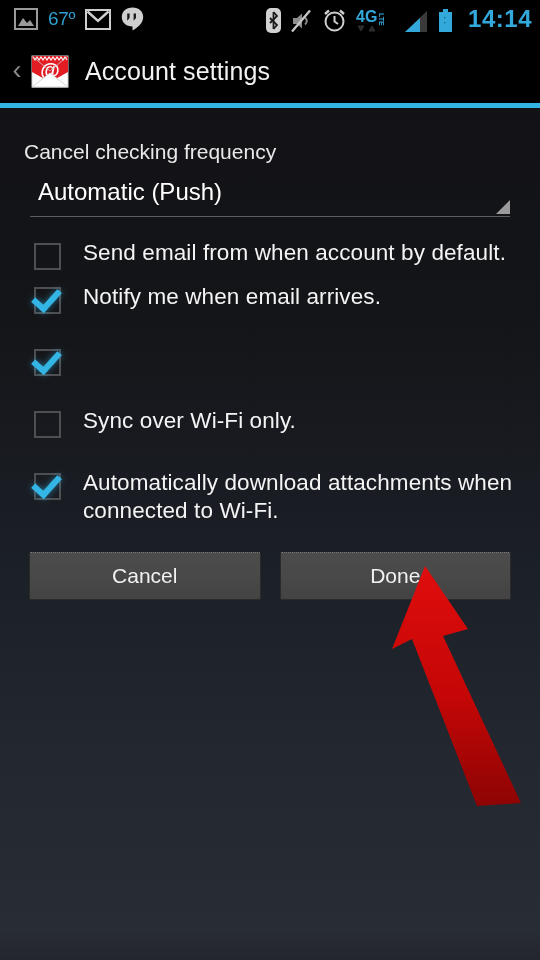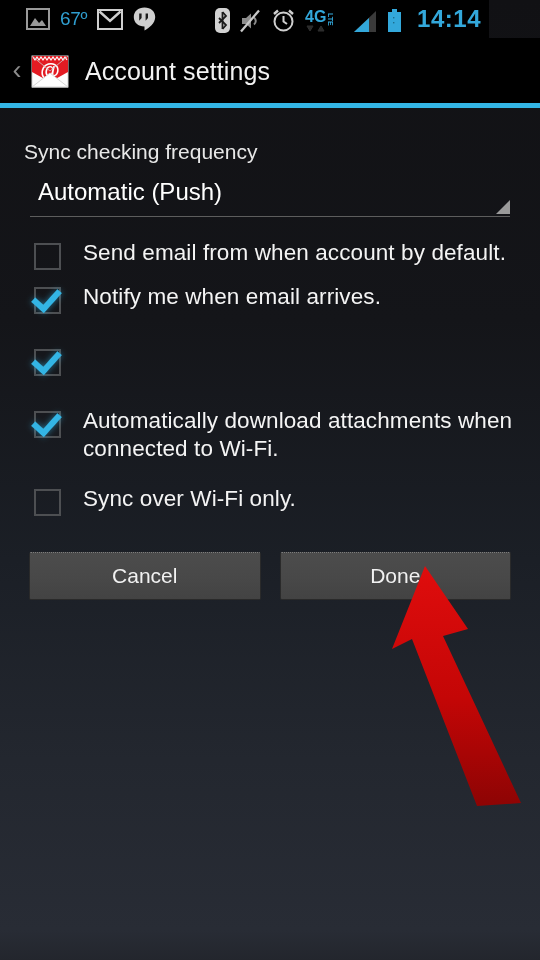--- a/index.html
+++ b/index.html
@@ -20,27 +20,27 @@
         #23272f 760px,
         #282c35 930px,
         #23262d 960px);
     -webkit-font-smoothing: antialiased;
   }
 
   
   #status-bar {
     position: absolute;
     top: 0; left: 0;
-    width: 489px;
+    width: 540px;
     height: 38px;
     background: #000;
     display: flex;
     align-items: center;
     box-sizing: border-box;
-    padding: 0 8px 0 26px;
+    padding: 0 8px 0 14px;
   }
   .sb-left { display: flex; align-items: center; gap: 10px; }
   .sb-right { display: flex; align-items: flex-end; gap: 9px; margin-left: auto; }
   .sb-temp {
     color: #2f9ed0;
     font-size: 19px;
     letter-spacing: -0.3px;
   }
   .sb-clock {
     color: #33a8db;
@@ -286,21 +286,21 @@
         <path d="M3 35 L21 21 L39 35 Z" fill="#ffffff" stroke="#d7d7d7"></path>
         <path d="M3 4 L21 19 L39 4" fill="none" stroke="#c9c9c9" stroke-width="0.8"></path>
       </svg>
     </div>
     <div id="title-text">Account settings</div>
   </div>
   <div id="accent-rule"></div>
 
   <div id="content">
 
-    <div id="freq-label">Sync checking frequency</div>
+    <div id="freq-label">Cancel checking frequency</div>
 
     <div id="spinner">
       <span id="spinner-value">Automatic (Push)</span>
       <span id="spinner-caret"></span>
     </div>
 
     <div class="check-group">
 
       <div class="check-row">
         <span class="cb"></span>
@@ -310,27 +310,27 @@
       <div class="check-row">
         <span class="cb checked"></span>
         <span class="cb-label">Notify me when email arrives.</span>
       </div>
 
       <div class="check-row row-gap-top">
         <span class="cb checked"></span>
       </div>
 
       <div class="check-row row-gap-top">
+        <span class="cb"></span>
+        <span class="cb-label">Sync over Wi-Fi only.</span>
+      </div>
+
+      <div class="check-row row-gap-top">
         <span class="cb checked"></span>
         <span class="cb-label">Automatically download attachments when connected to Wi-Fi.</span>
-      </div>
-
-      <div class="check-row row-gap-top">
-        <span class="cb"></span>
-        <span class="cb-label">Sync over Wi-Fi only.</span>
       </div>
     </div>
 
     <div id="button-row">
       <div class="btn">Cancel</div>
       <div class="btn">Done</div>
     </div>
   </div>
 
   <svg id="arrow-overlay" viewBox="0 0 540 960">

